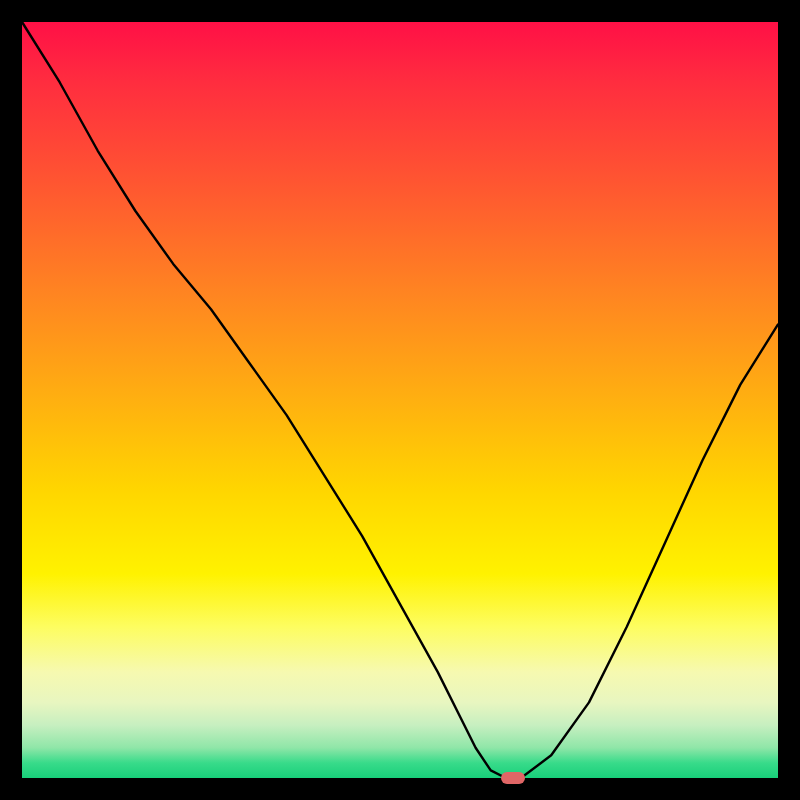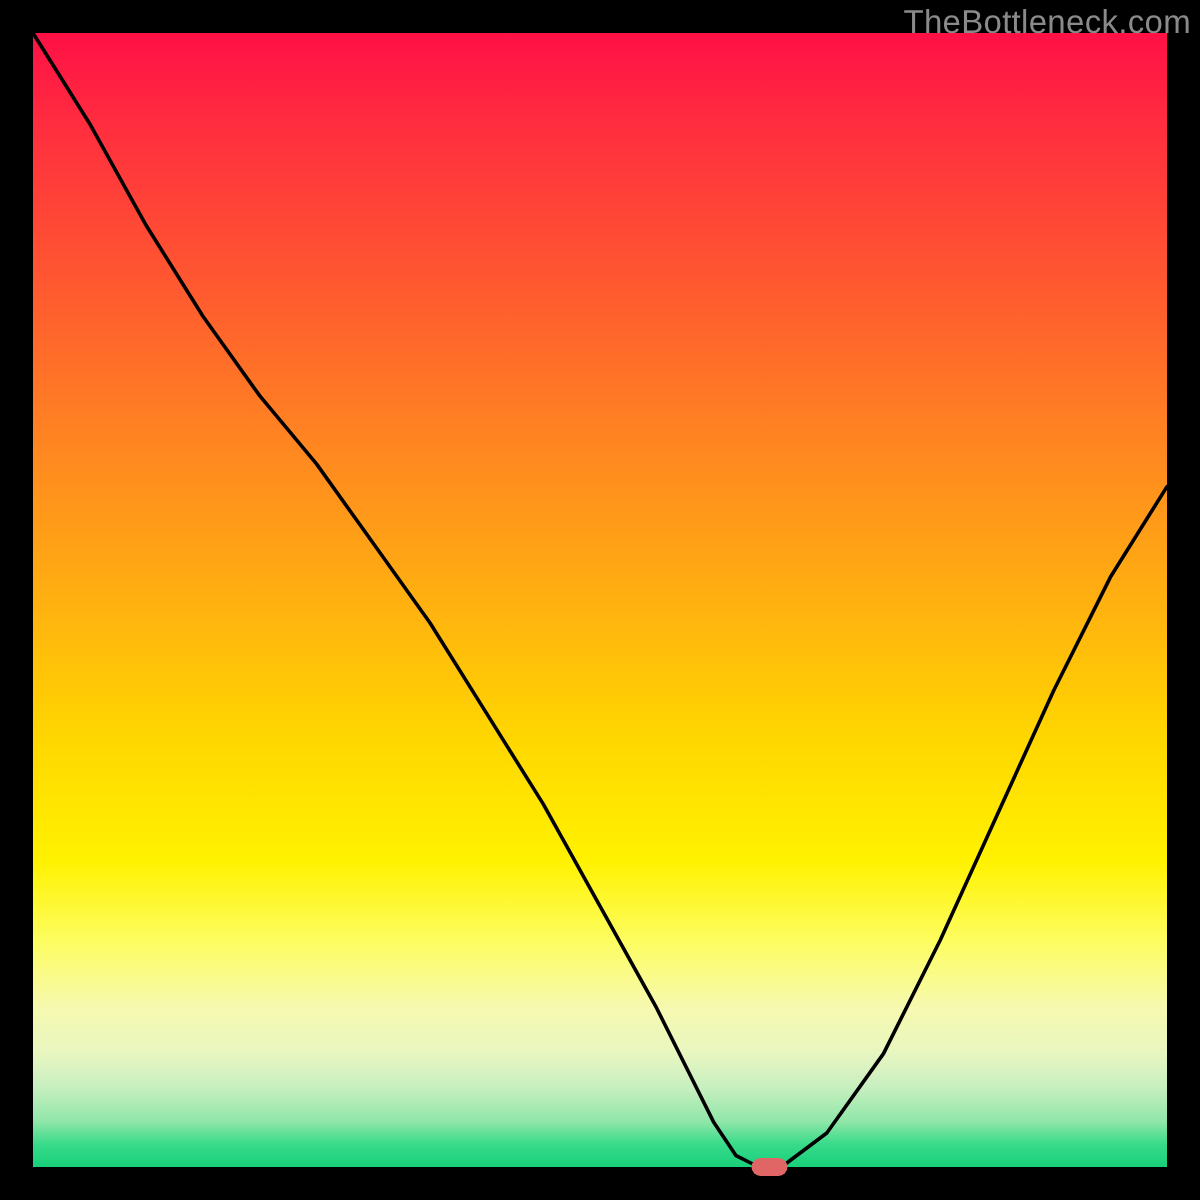--- a/index.html
+++ b/index.html
@@ -74,15 +74,14 @@
   <div class="plot-area">
 
     <svg class="curve" viewBox="0 0 756 756" preserveAspectRatio="none">
       <path id="curve-path" d="M0.00 0.00 L37.80 60.48 L75.60 128.52 L113.40 189.00 L151.20 241.92 L189.00 287.28 L226.80 340.20 L264.60 393.12 L302.40 453.60 L340.20 514.08 L378.00 582.12 L415.80 650.16 L438.48 695.52 L453.60 725.76 L468.72 748.44 L483.84 756.00 L498.96 756.00 L529.20 733.32 L567.00 680.40 L604.80 604.80 L642.60 521.64 L680.40 438.48 L718.20 362.88 L756.00 302.40" fill="none" stroke="#000" stroke-width="2.4" stroke-linejoin="round" stroke-linecap="round"></path>
     </svg>
 
     <div class="marker" id="min-marker" style="left: 479.4px; top: 750px;"></div>
 
   </div>
 
-  <div class="watermark">TheBottleneck.com</div>
 
 </div>
 
 </body></html>

